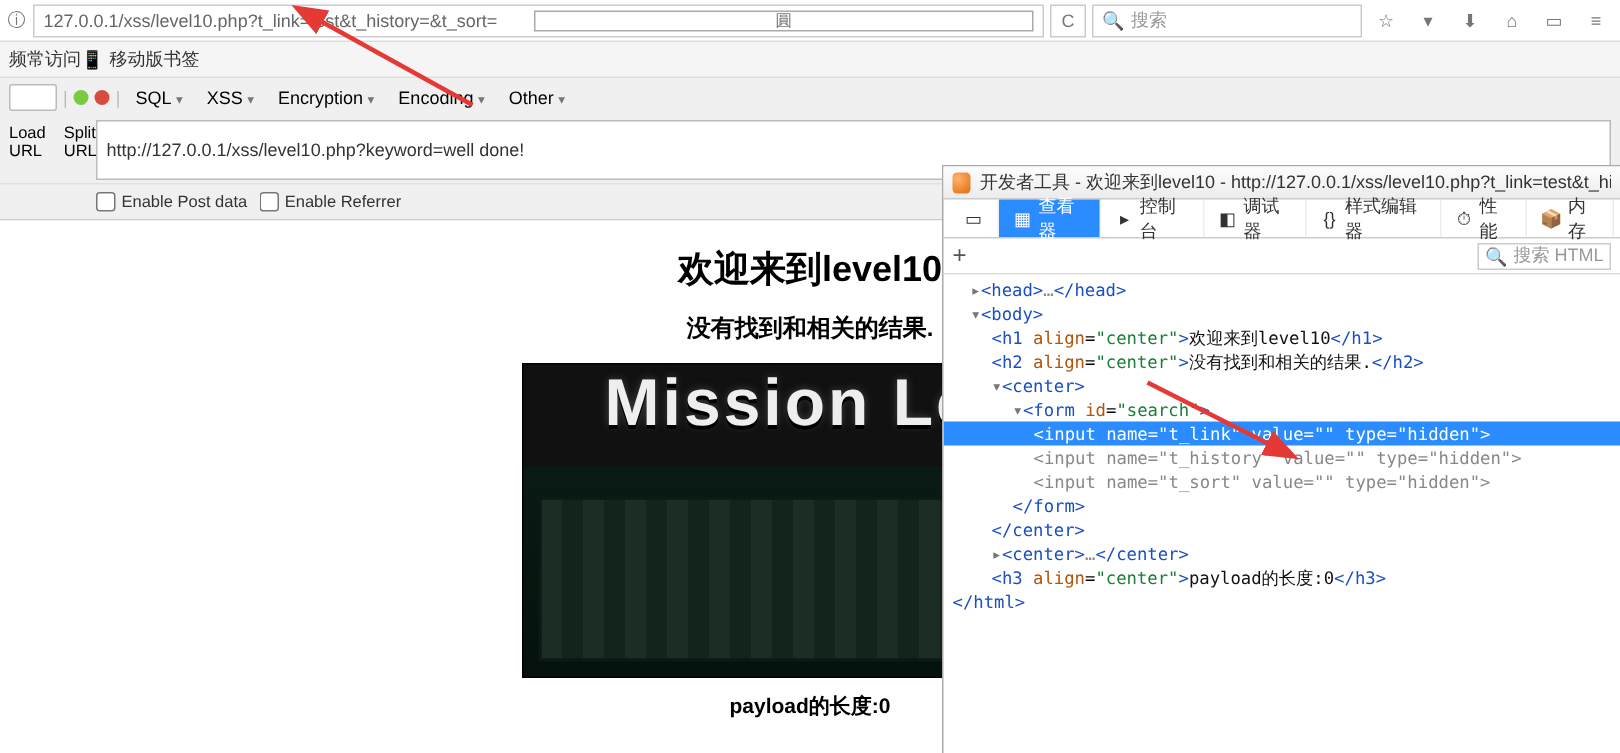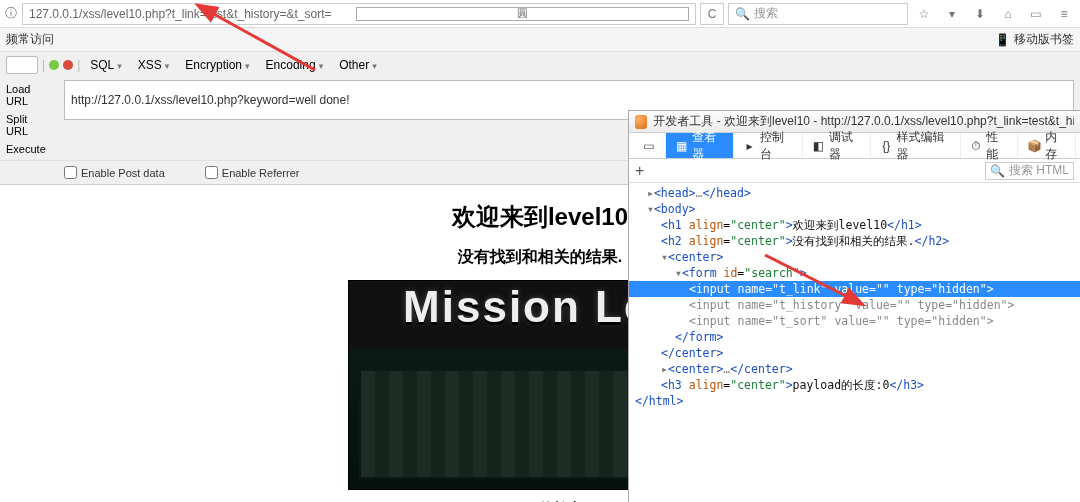--- a/index.html
+++ b/index.html
@@ -7,39 +7,39 @@
 
   
   .addr-row { display: flex; align-items: center; height: 28px; border-bottom: 1px solid #ddd; background: #fff; padding: 0 4px; gap: 4px; }
   .addr-icon { width: 14px; height: 14px; display: flex; align-items: center; justify-content: center; color: #777; }
   .addr-input { flex: 1; border: 1px solid #ccc; height: 22px; padding: 0 6px; font-size: 12px; color: #666; background: #fff; display: flex; align-items: center; }
   .addr-input span { flex: 1; }
   .icon-btn { width: 24px; height: 22px; display: flex; align-items: center; justify-content: center; color: #777; cursor: pointer; }
   .search-box { width: 180px; border: 1px solid #ccc; height: 22px; display: flex; align-items: center; padding: 0 6px; color: #999; gap: 4px; }
 
   
-  .bookmarks { height: 24px; background: #f5f5f5; border-bottom: 1px solid #ddd; display: flex; align-items: center; padding: 0 6px; justify-content: space-between; font-size: 12px; color: #333; }
+  .bookmarks { height: 24px; background: #f5f5f5; border-bottom: 1px solid #ddd; display: flex; align-items: center; padding: 0 6px; justify-content: flex-start; font-size: 12px; color: #333; }
   .bookmarks-right { display: flex; align-items: center; gap: 4px; }
 
   
   .hackbar { background: #f0f0f0; border-bottom: 1px solid #ccc; }
   .hackbar-menus { height: 26px; display: flex; align-items: center; padding: 0 6px; gap: 4px; }
   .hb-tabicon { width: 32px; height: 18px; border: 1px solid #bbb; background: #fff; border-radius: 2px; }
   .hb-sep { color: #bbb; }
   .hb-circle { width: 10px; height: 10px; border-radius: 50%; display: inline-block; }
   .hb-menu { padding: 2px 6px; cursor: pointer; font-size: 12px; }
   .hb-menu::after { content: "▾"; font-size: 9px; color: #777; margin-left: 3px; }
 
   .hackbar-main { display: flex; }
-  .hackbar-left { width: 58px; display: flex; flex-direction: column; padding: 2px 0; }
+  .hackbar-left { width: 58px; display: flex; padding: 2px 0; }
   .hb-left-btn { padding: 3px 6px; font-size: 11px; cursor: pointer; text-align: left; }
   .hackbar-url { flex: 1; padding: 2px 6px; }
   .hackbar-url input { width: 100%; border: 1px solid #bbb; height: 40px; padding: 4px 6px; font-size: 12px; color: #333; }
 
-  .hackbar-opts { height: 24px; display: flex; align-items: center; padding: 0 6px 0 64px; gap: 40px; font-size: 11px; color: #333; border-top: 1px solid #e0e0e0; }
+  .hackbar-opts { height: 24px; display: flex; align-items: center; padding: 0 6px 0 64px; gap: 8px; font-size: 11px; color: #333; border-top: 1px solid #e0e0e0; }
   .hackbar-opts label { display: flex; align-items: center; gap: 4px; }
 
   
   .page { position: relative; background: #fff; }
   .page-title { text-align: center; font-size: 24px; font-weight: bold; padding: 16px 0 8px; }
   .page-sub { text-align: center; font-size: 16px; font-weight: bold; padding: 6px 0 12px; }
   .page-img { margin: 0 auto; width: 384px; height: 210px; background: #111; border: 1px solid #000; position: relative; overflow: hidden; }
   .mission-text { position:absolute; left:0; right:0; top:4px; text-align:center; font: 900 44px/1 "Impact","Arial Black",sans-serif; letter-spacing:2px; color:#eee; text-shadow:0 3px 0 #000, 0 0 6px #444; }
   .page-payload { text-align: center; font-size: 14px; font-weight: bold; padding: 10px 0; }
 

